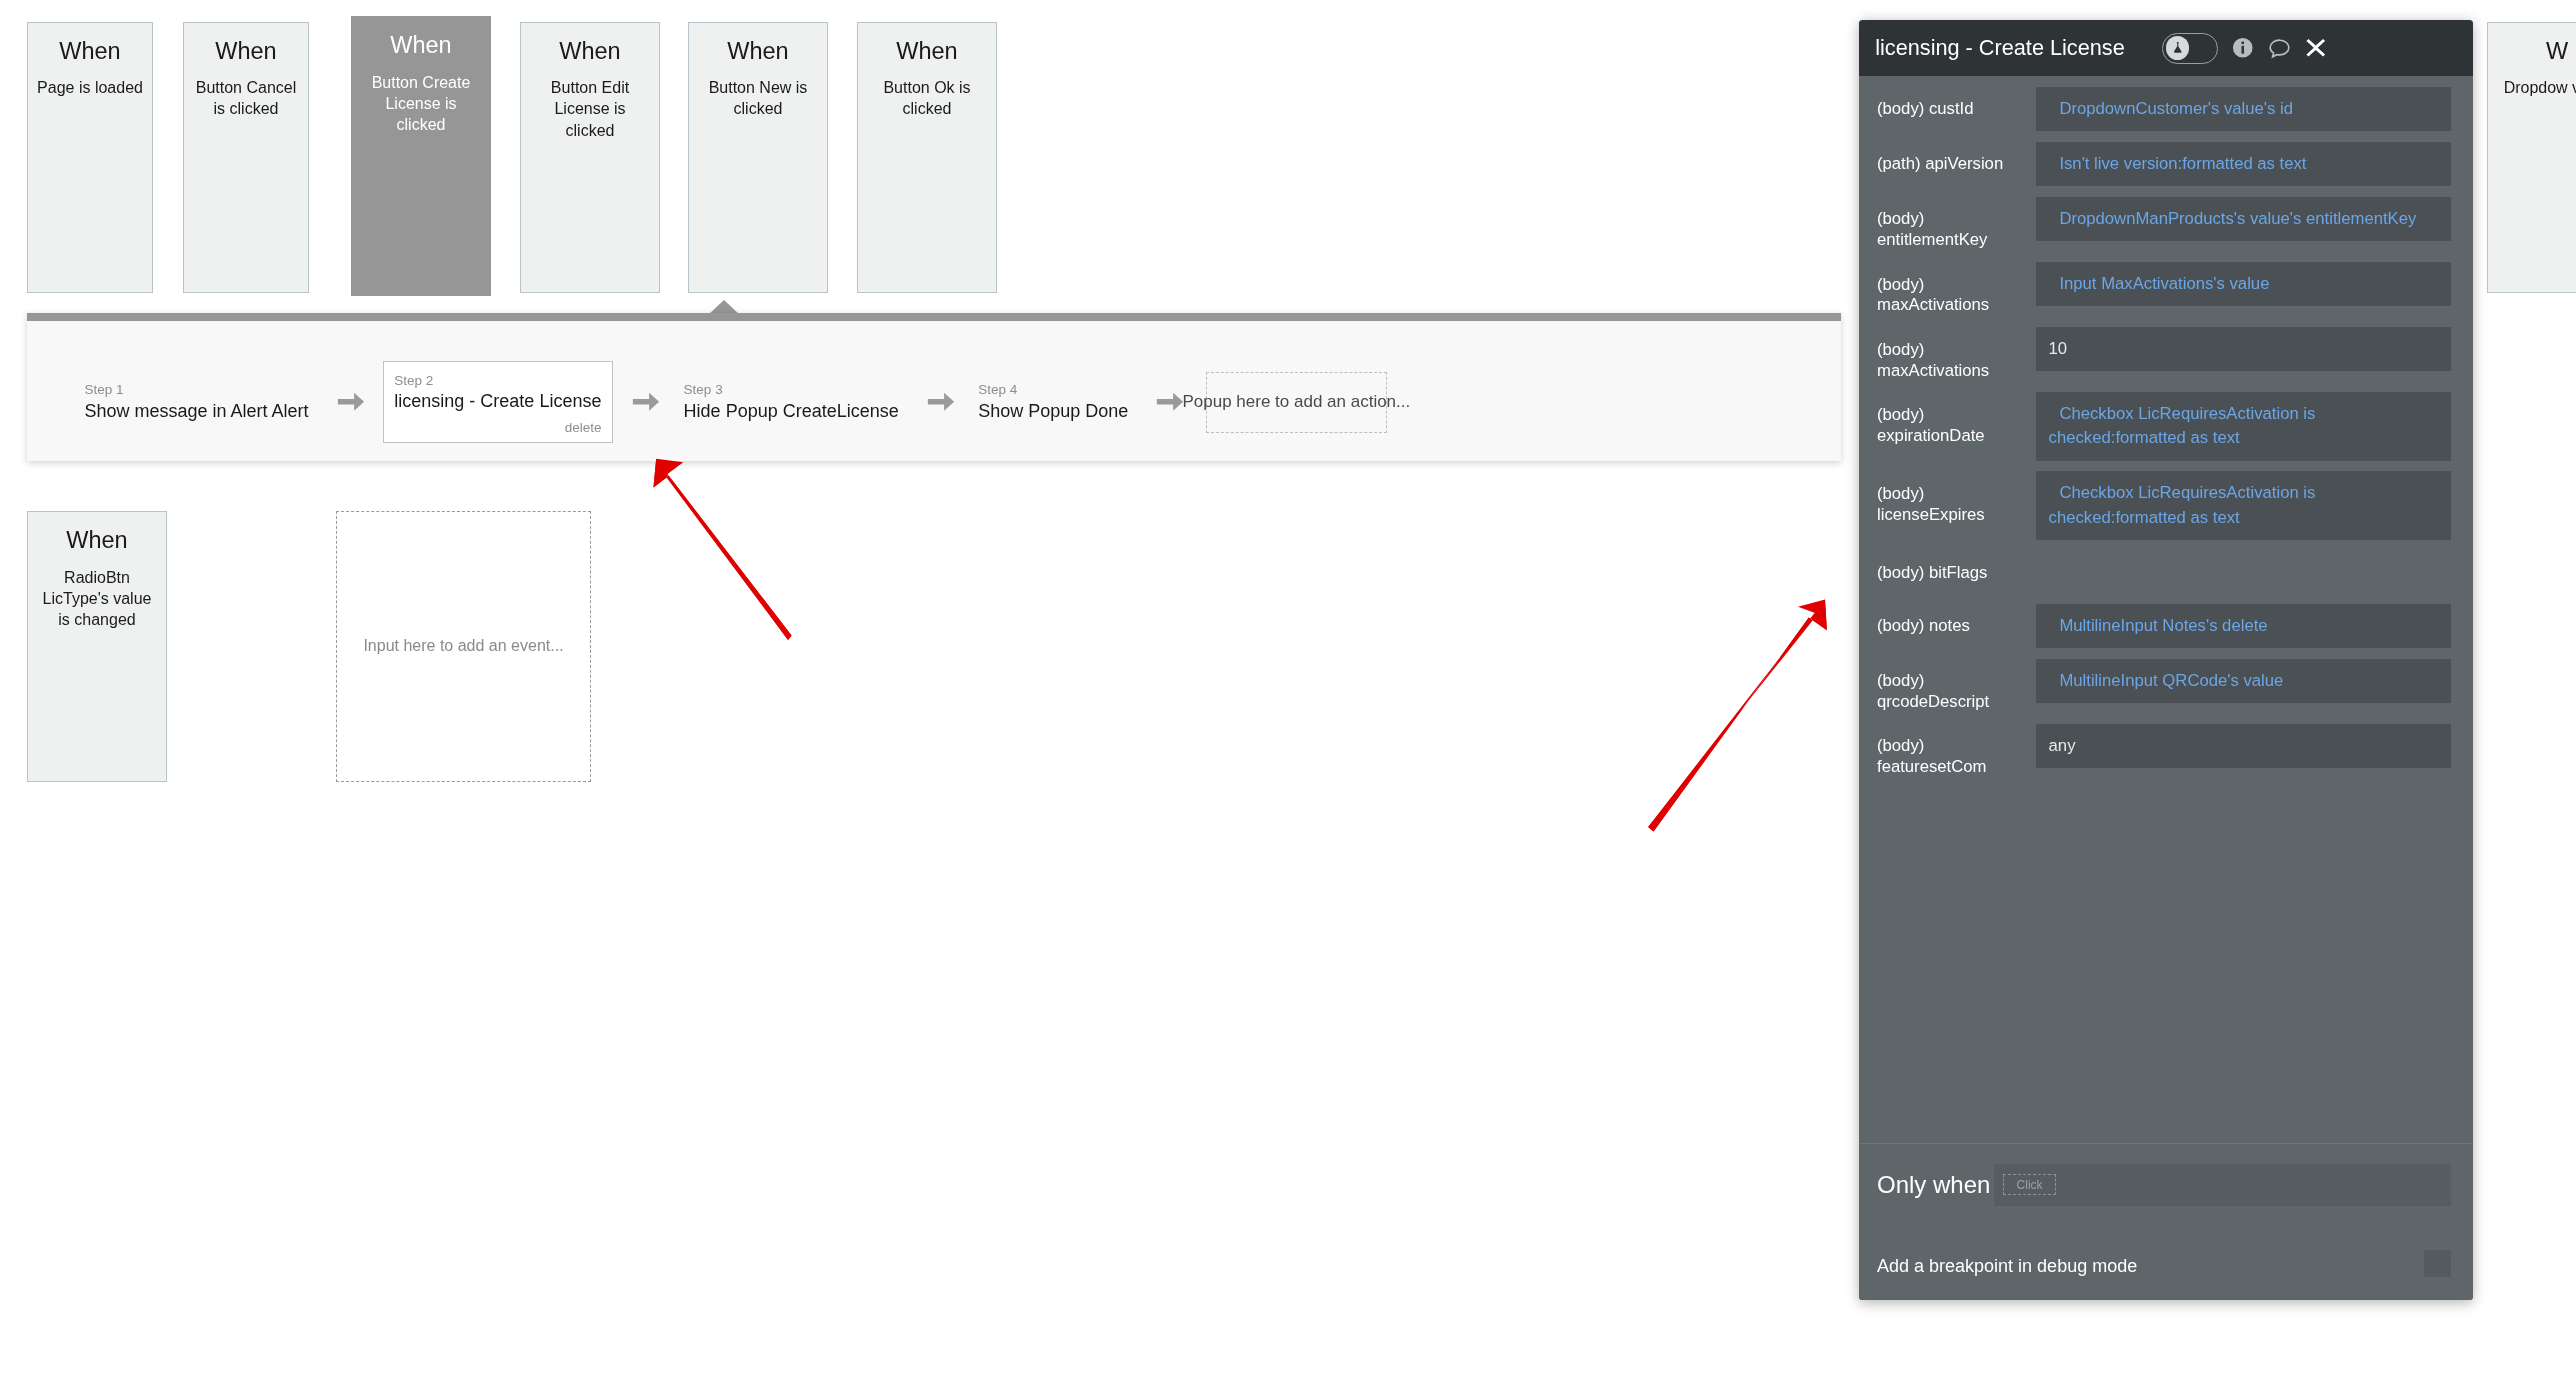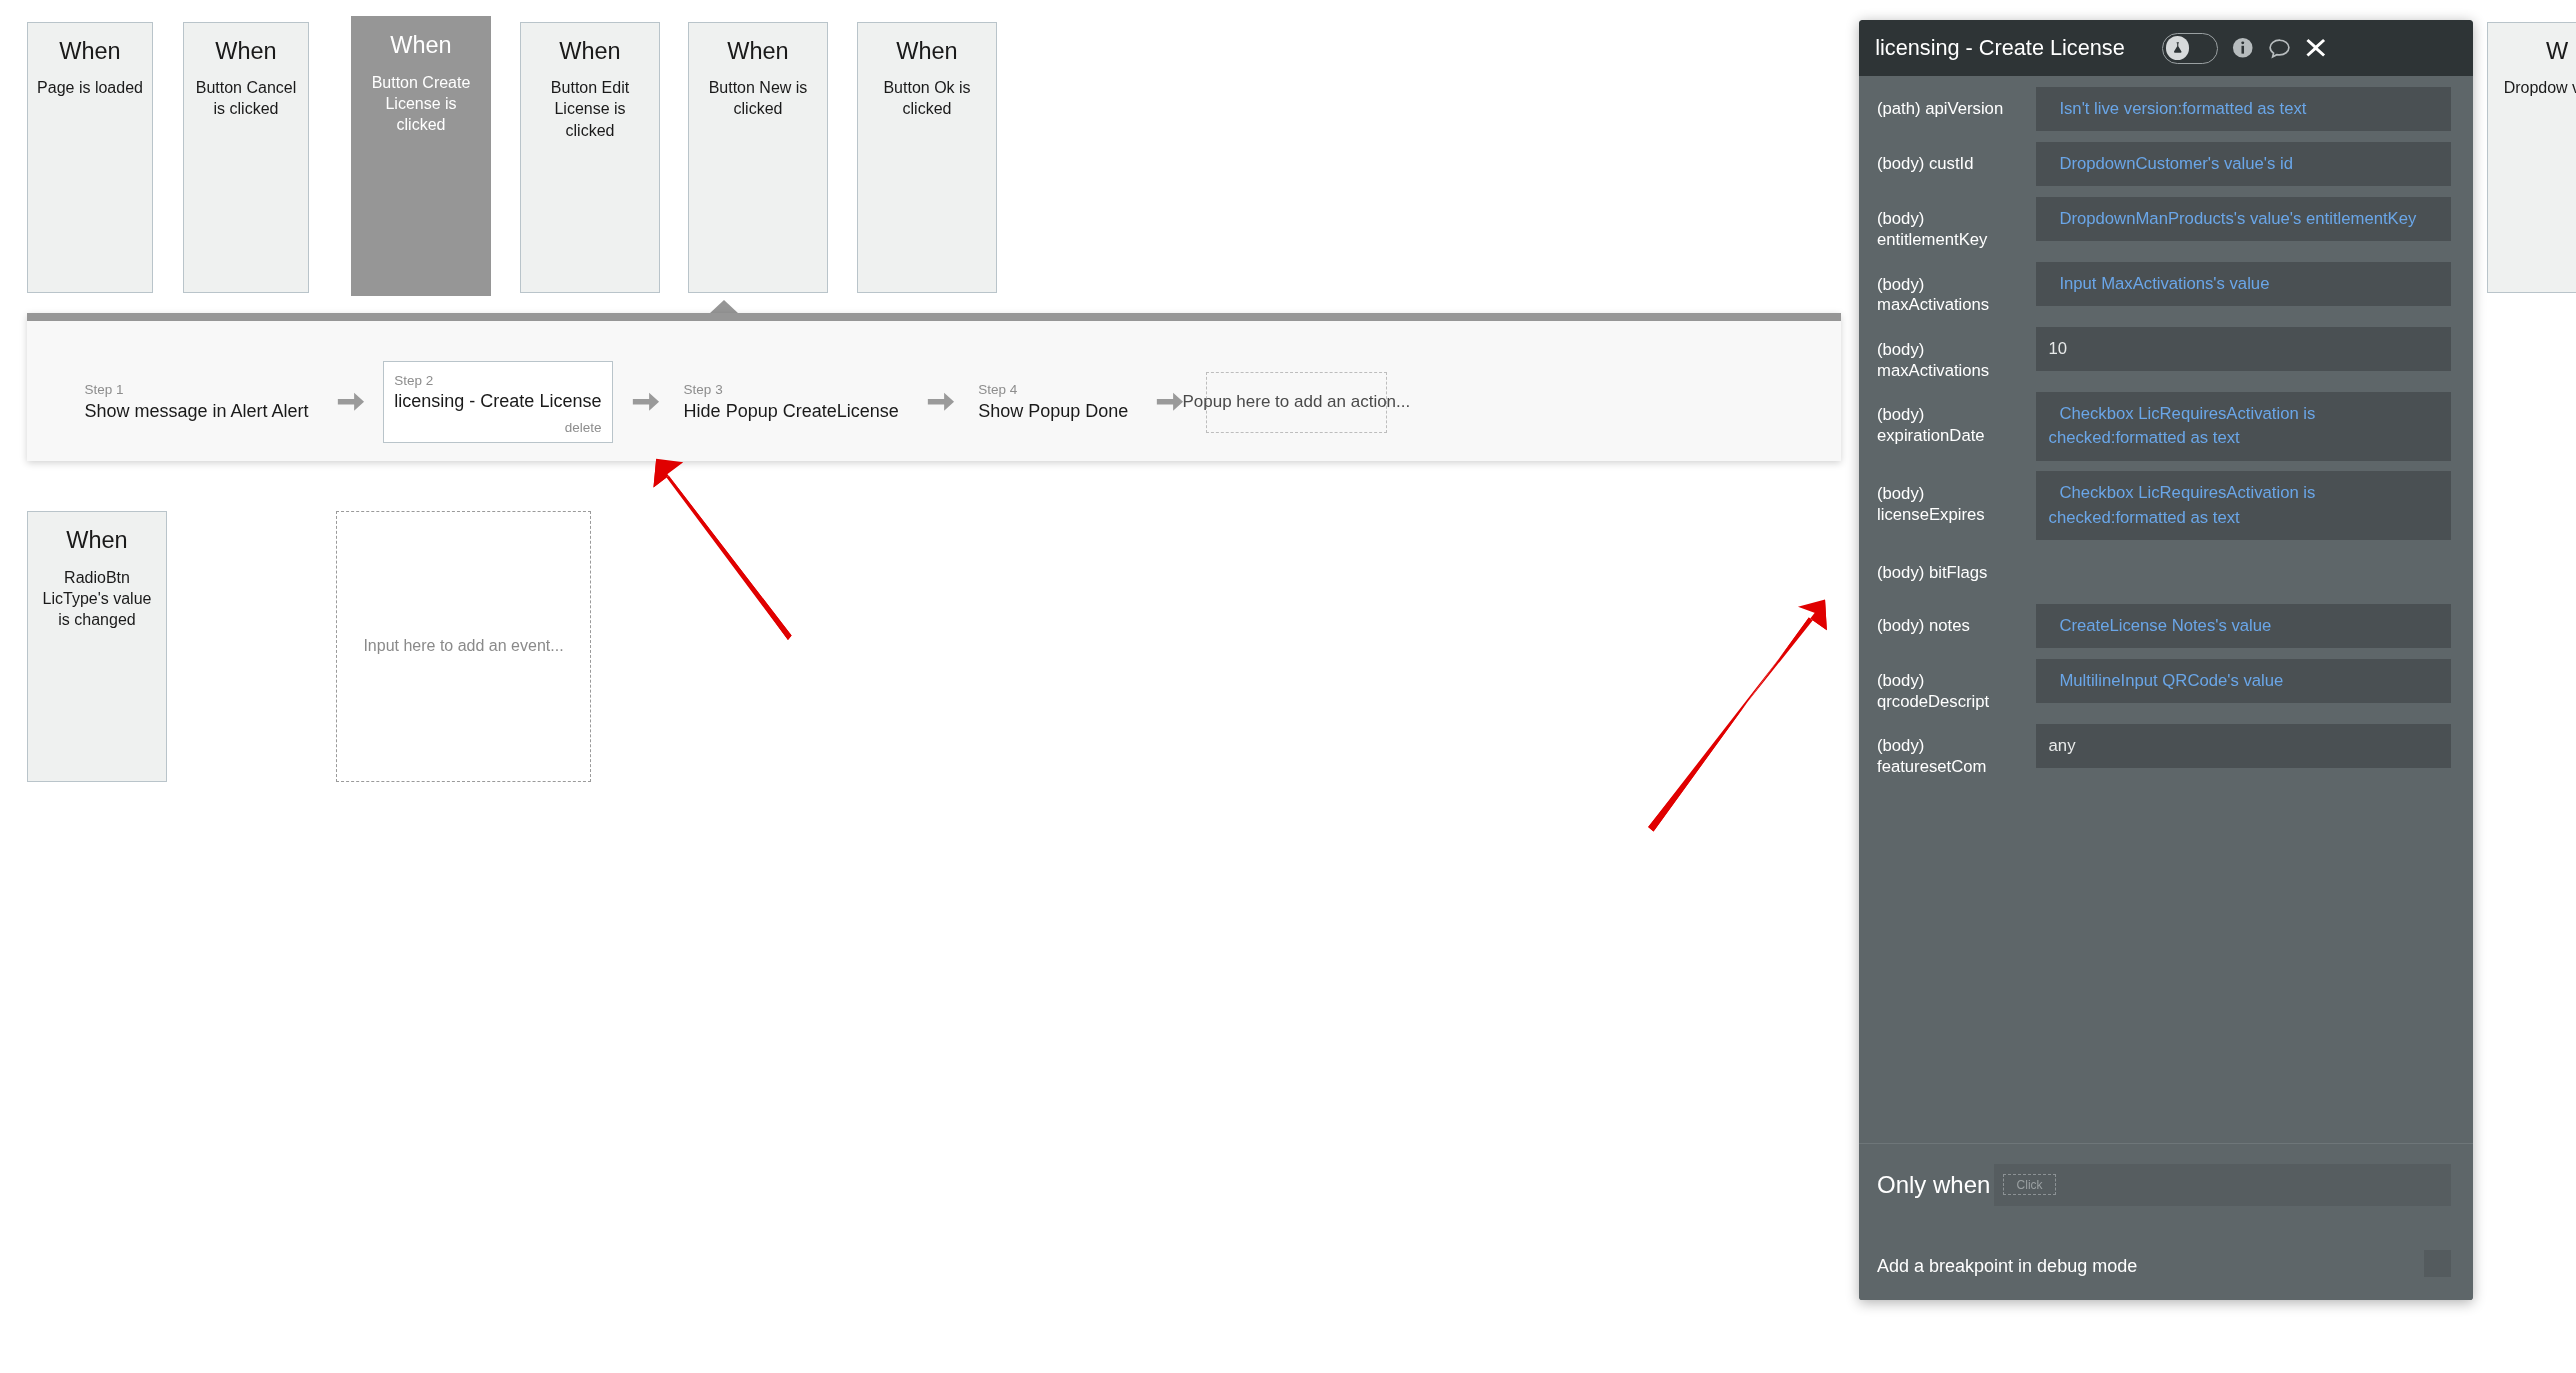--- a/index.html
+++ b/index.html
@@ -400,30 +400,30 @@
           <path d="M4.5 3 12 9.8 19.5 3l2 2.2L14 12l7.5 6.8-2 2.2L12 14.2 4.5 21l-2-2.2L10 12 2.5 5.2z" fill="#ffffff"></path>
         </svg>
       </div>
 
     </div>
   </div>
 
   <div id="props-body">
 
     <div class="prop-row">
+      <div class="prop-label">(body) custId</div>
+      <div class="prop-value dynamic">DropdownCustomer's value's id</div>
+    </div>
+
+    <div class="prop-row">
       <div class="prop-label">(path) apiVersion</div>
       <div class="prop-value dynamic">Isn't live version:formatted as text</div>
     </div>
 
     <div class="prop-row">
-      <div class="prop-label">(body) custId</div>
-      <div class="prop-value dynamic">DropdownCustomer's value's id</div>
-    </div>
-
-    <div class="prop-row">
       <div class="prop-label">(body) entitlementKey</div>
       <div class="prop-value dynamic">DropdownManProducts's value's entitlementKey</div>
     </div>
 
     <div class="prop-row">
       <div class="prop-label">(body) maxActivations</div>
       <div class="prop-value dynamic">Input MaxActivations's value</div>
     </div>
 
     <div class="prop-row">
@@ -440,21 +440,21 @@
       <div class="prop-label">(body) licenseExpires</div>
       <div class="prop-value dynamic">Checkbox LicRequiresActivation is checked:formatted as text</div>
     </div>
 
     <div class="prop-row">
       <div class="prop-label">(body) bitFlags</div>
     </div>
 
     <div class="prop-row">
       <div class="prop-label">(body) notes</div>
-      <div class="prop-value dynamic">CreateLicense Notes's value</div>
+      <div class="prop-value dynamic">MultilineInput Notes's delete</div>
     </div>
 
     <div class="prop-row">
       <div class="prop-label">(body) qrcodeDescript</div>
       <div class="prop-value dynamic">MultilineInput QRCode's value</div>
     </div>
 
     <div class="prop-row">
       <div class="prop-label">(body) featuresetCom</div>
       <div class="prop-value">any</div>

